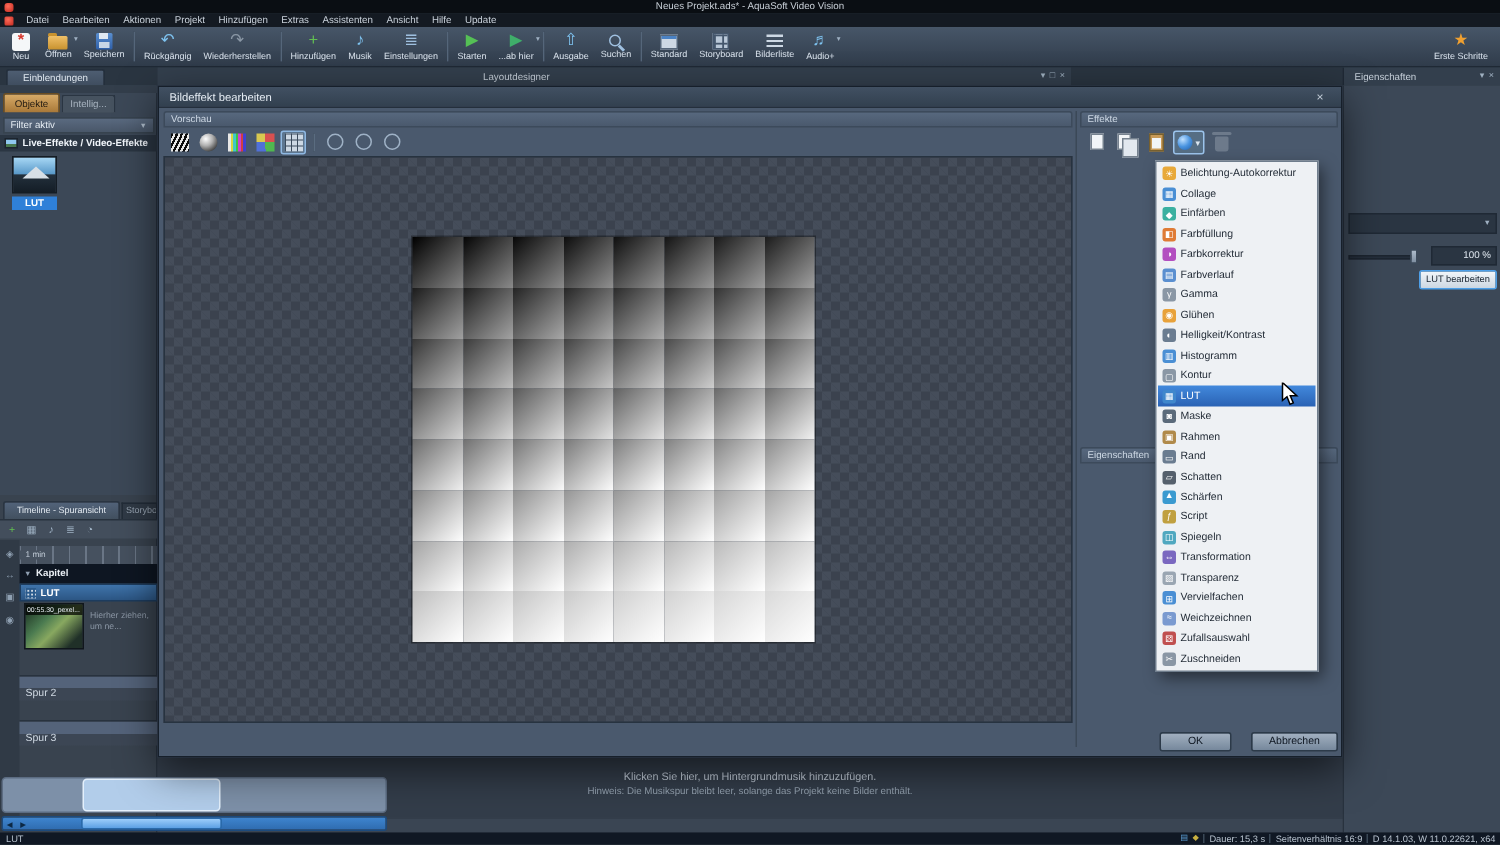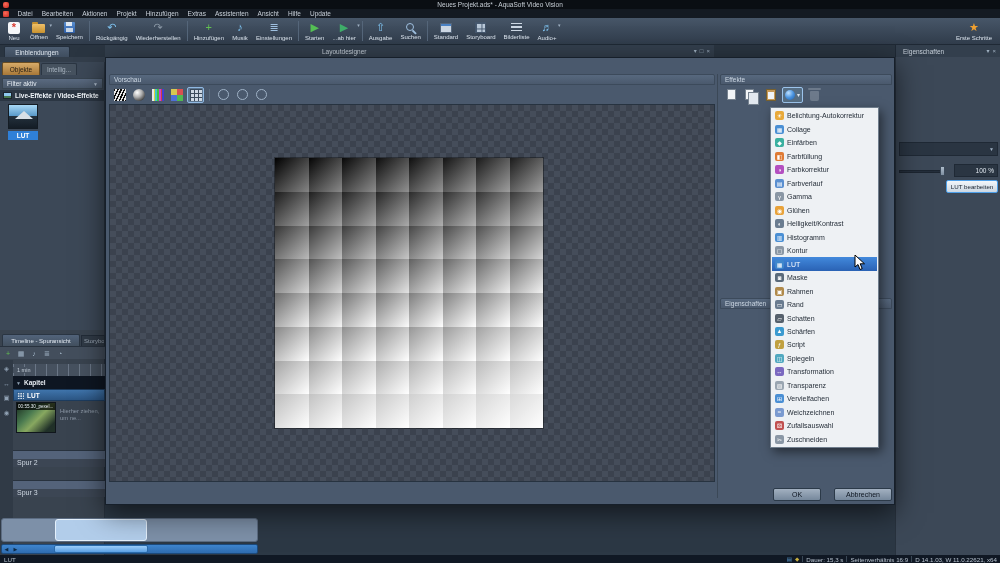--- a/index.html
+++ b/index.html
@@ -349,20 +349,25 @@
       <span class="t">LUT</span>
     </div>
     <div class="tl-clip">
       <span class="cap">00:55.30_pexel...</span>
     </div>
     <div class="tl-drophint">Hierher ziehen, um ne...</div>
     <div class="tl-spur" style="top:120px"><span>Spur 2</span></div>
     <div class="tl-spur" style="top:150px"><span>Spur 3</span></div>
   </div>
 
+  <div class="musichint abs">
+    <div class="mh1">Klicken Sie hier, um Hintergrundmusik hinzuzufügen.</div>
+    <div class="mh2">Hinweis: Die Musikspur bleibt leer, solange das Projekt keine Bilder enthält.</div>
+    <div class="mh-strip"></div>
+  </div>
 
   <div class="navblock abs">
     <div class="navwin"></div>
   </div>
   <div class="hscroll abs">
     <span class="harrow" style="left:0">◀</span>
     <span class="harrow" style="left:9px">▶</span>
     <div class="hthumb"></div>
   </div>
 
@@ -374,20 +379,24 @@
         <span class="ssep"></span>
         <span class="sseg">Dauer: 15,3 s</span>
         <span class="ssep"></span>
         <span class="sseg">Seitenverhältnis 16:9</span>
         <span class="ssep"></span>
         <span class="sseg">D 14.1.03, W 11.0.22621, x64</span>
       </span>
   </div>
 
   <div class="dialog abs">
+    <div class="dlg-title">
+      <span class="t">Bildeffekt bearbeiten</span>
+      <span class="dlg-close">×</span>
+    </div>
     <div class="sechead" style="left:3px;top:16px;width:606px">
       <span>Vorschau</span>
     </div>
     <div class="pvbar">
         <div class="pvbtn">
           <span class="pv-stripes"></span>
         </div>
         <div class="pvbtn">
           <span class="pv-sphere"></span>
         </div>

